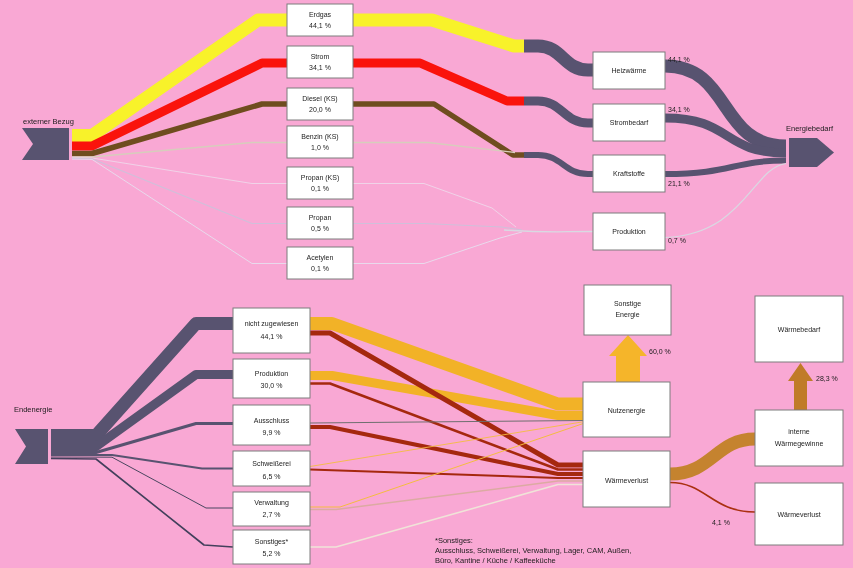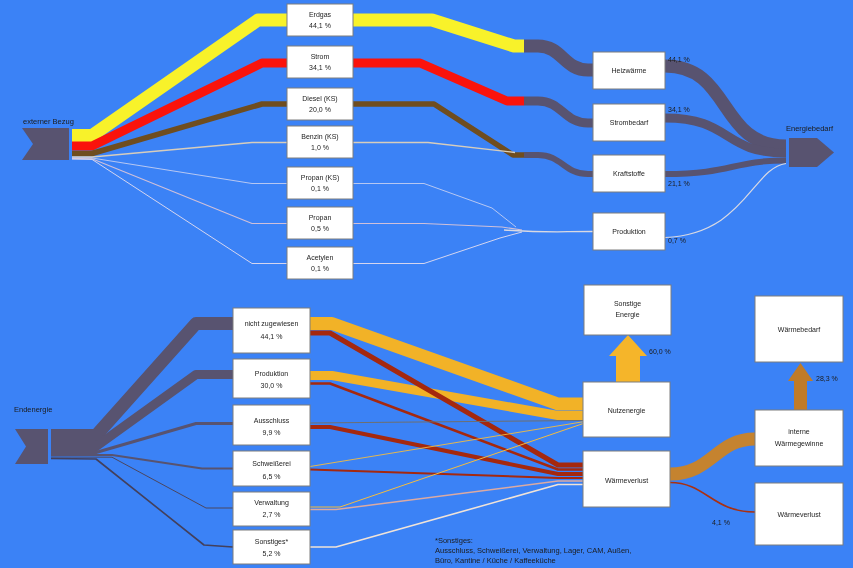--- a/index.html
+++ b/index.html
@@ -1,16 +1,16 @@
 <!DOCTYPE html>
 <html><head>
 <meta charset="utf-8">
 <style>
   html,body{margin:0;padding:0;background:#ffffff;}
-  .stage{position:relative;width:853px;height:568px;background:#3b82f6;overflow:hidden;}
+  .stage{position:relative;width:853px;height:568px;background:#f9a8d4;overflow:hidden;}
   svg{display:block;}
   svg text{font-family:"Liberation Sans","DejaVu Sans",sans-serif;fill:#1c1c1c;}
   .bx{fill:#ffffff;stroke:#7d7d7d;stroke-width:1;}
   .flow{fill:none;stroke-linejoin:round;stroke-linecap:butt;}
   .lbl{font-size:7px;}
   .lbl-c{font-size:7px;text-anchor:middle;}
   .nodelbl{font-size:7.5px;}
   .foot{font-size:7.5px;}
 </style>
 </head>

